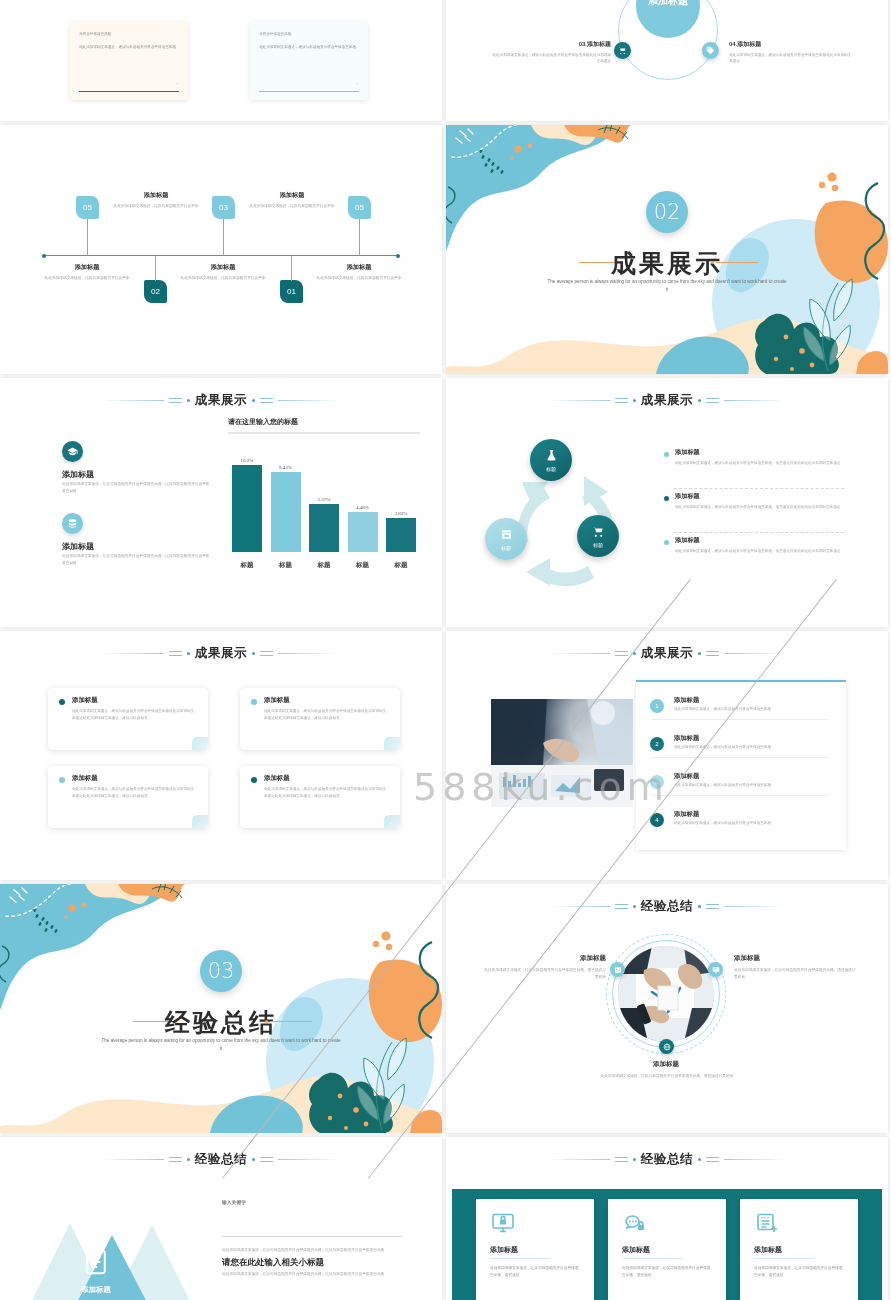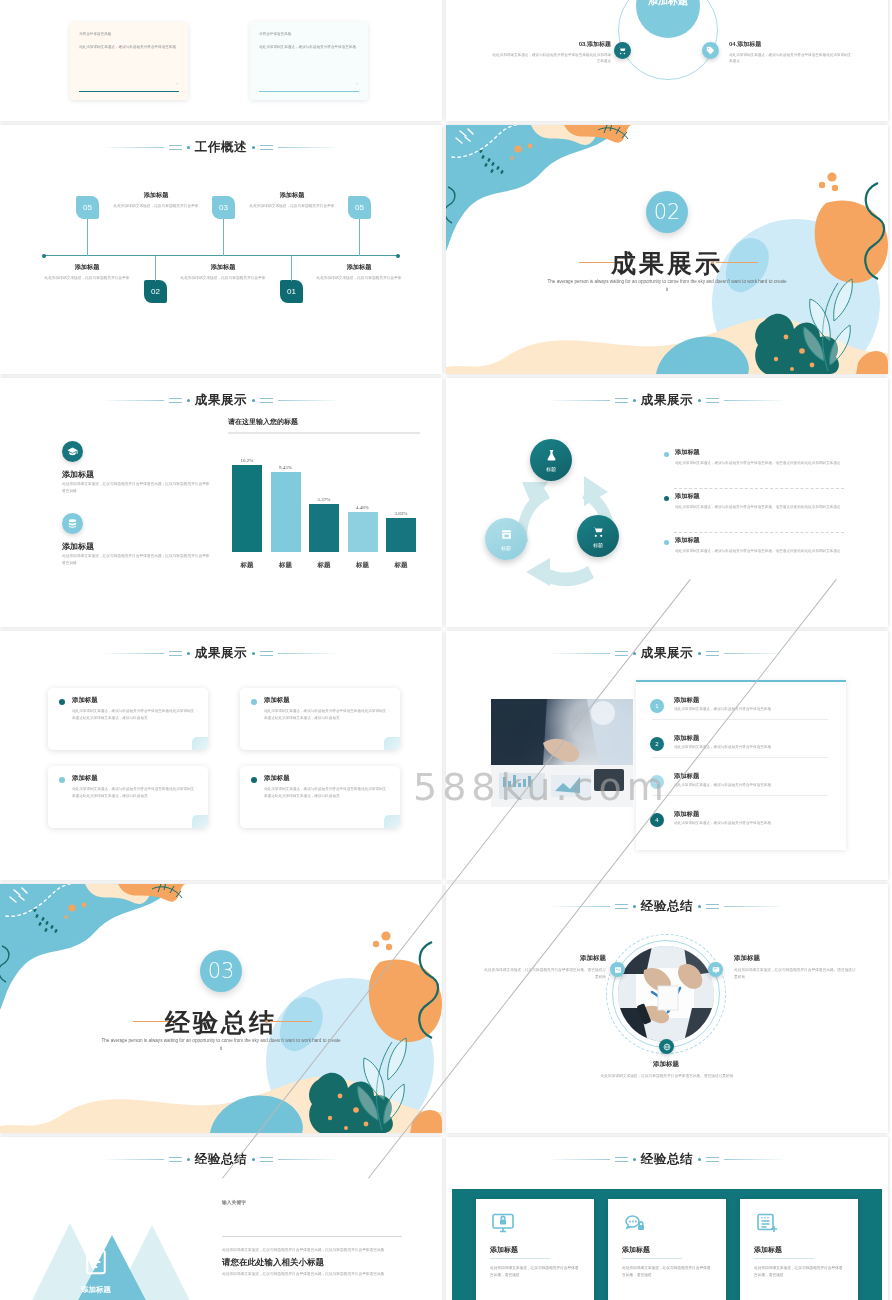--- a/index.html
+++ b/index.html
@@ -203,35 +203,20 @@
       <div style="position:absolute; left:283px; top:168px; width:125px;">
         <div class="nav-h">04.添加标题</div>
         <div class="nav-p" style="margin-top:3px">此处添加详细文本描述，建议与标题相关并符合整体语言风格此处添加详细文本描述</div>
       </div>
     </div>
   </div>
 
   <div class="row">
 
     <div class="slide">
-      <div class="sec-title">
-        <span class="ln"></span>
-        <span class="dbl">
-              <i></i>
-              <i></i>
-            </span>
-        <span class="dot"></span>
-        <h2>工作概述</h2>
-        <span class="dot"></span>
-        <span class="dbl">
-              <i></i>
-              <i></i>
-            </span>
-        <span class="ln r"></span>
-      </div>
 
       <div class="tl-axis" style="left:44px; right:44px; top:130px;">
         <span class="cap" style="left:-2px;"></span>
         <span class="cap" style="right:-2px;"></span>
       </div>
 
       <div class="tl-box lt" style="left:76px; top:71px;">05</div>
       <div class="tl-stem" style="left:87px; top:94px; height:37px;"></div>
       <div class="tl-t" style="left:28px; top:138px; width:118px;">
         <h4>添加标题</h4>

